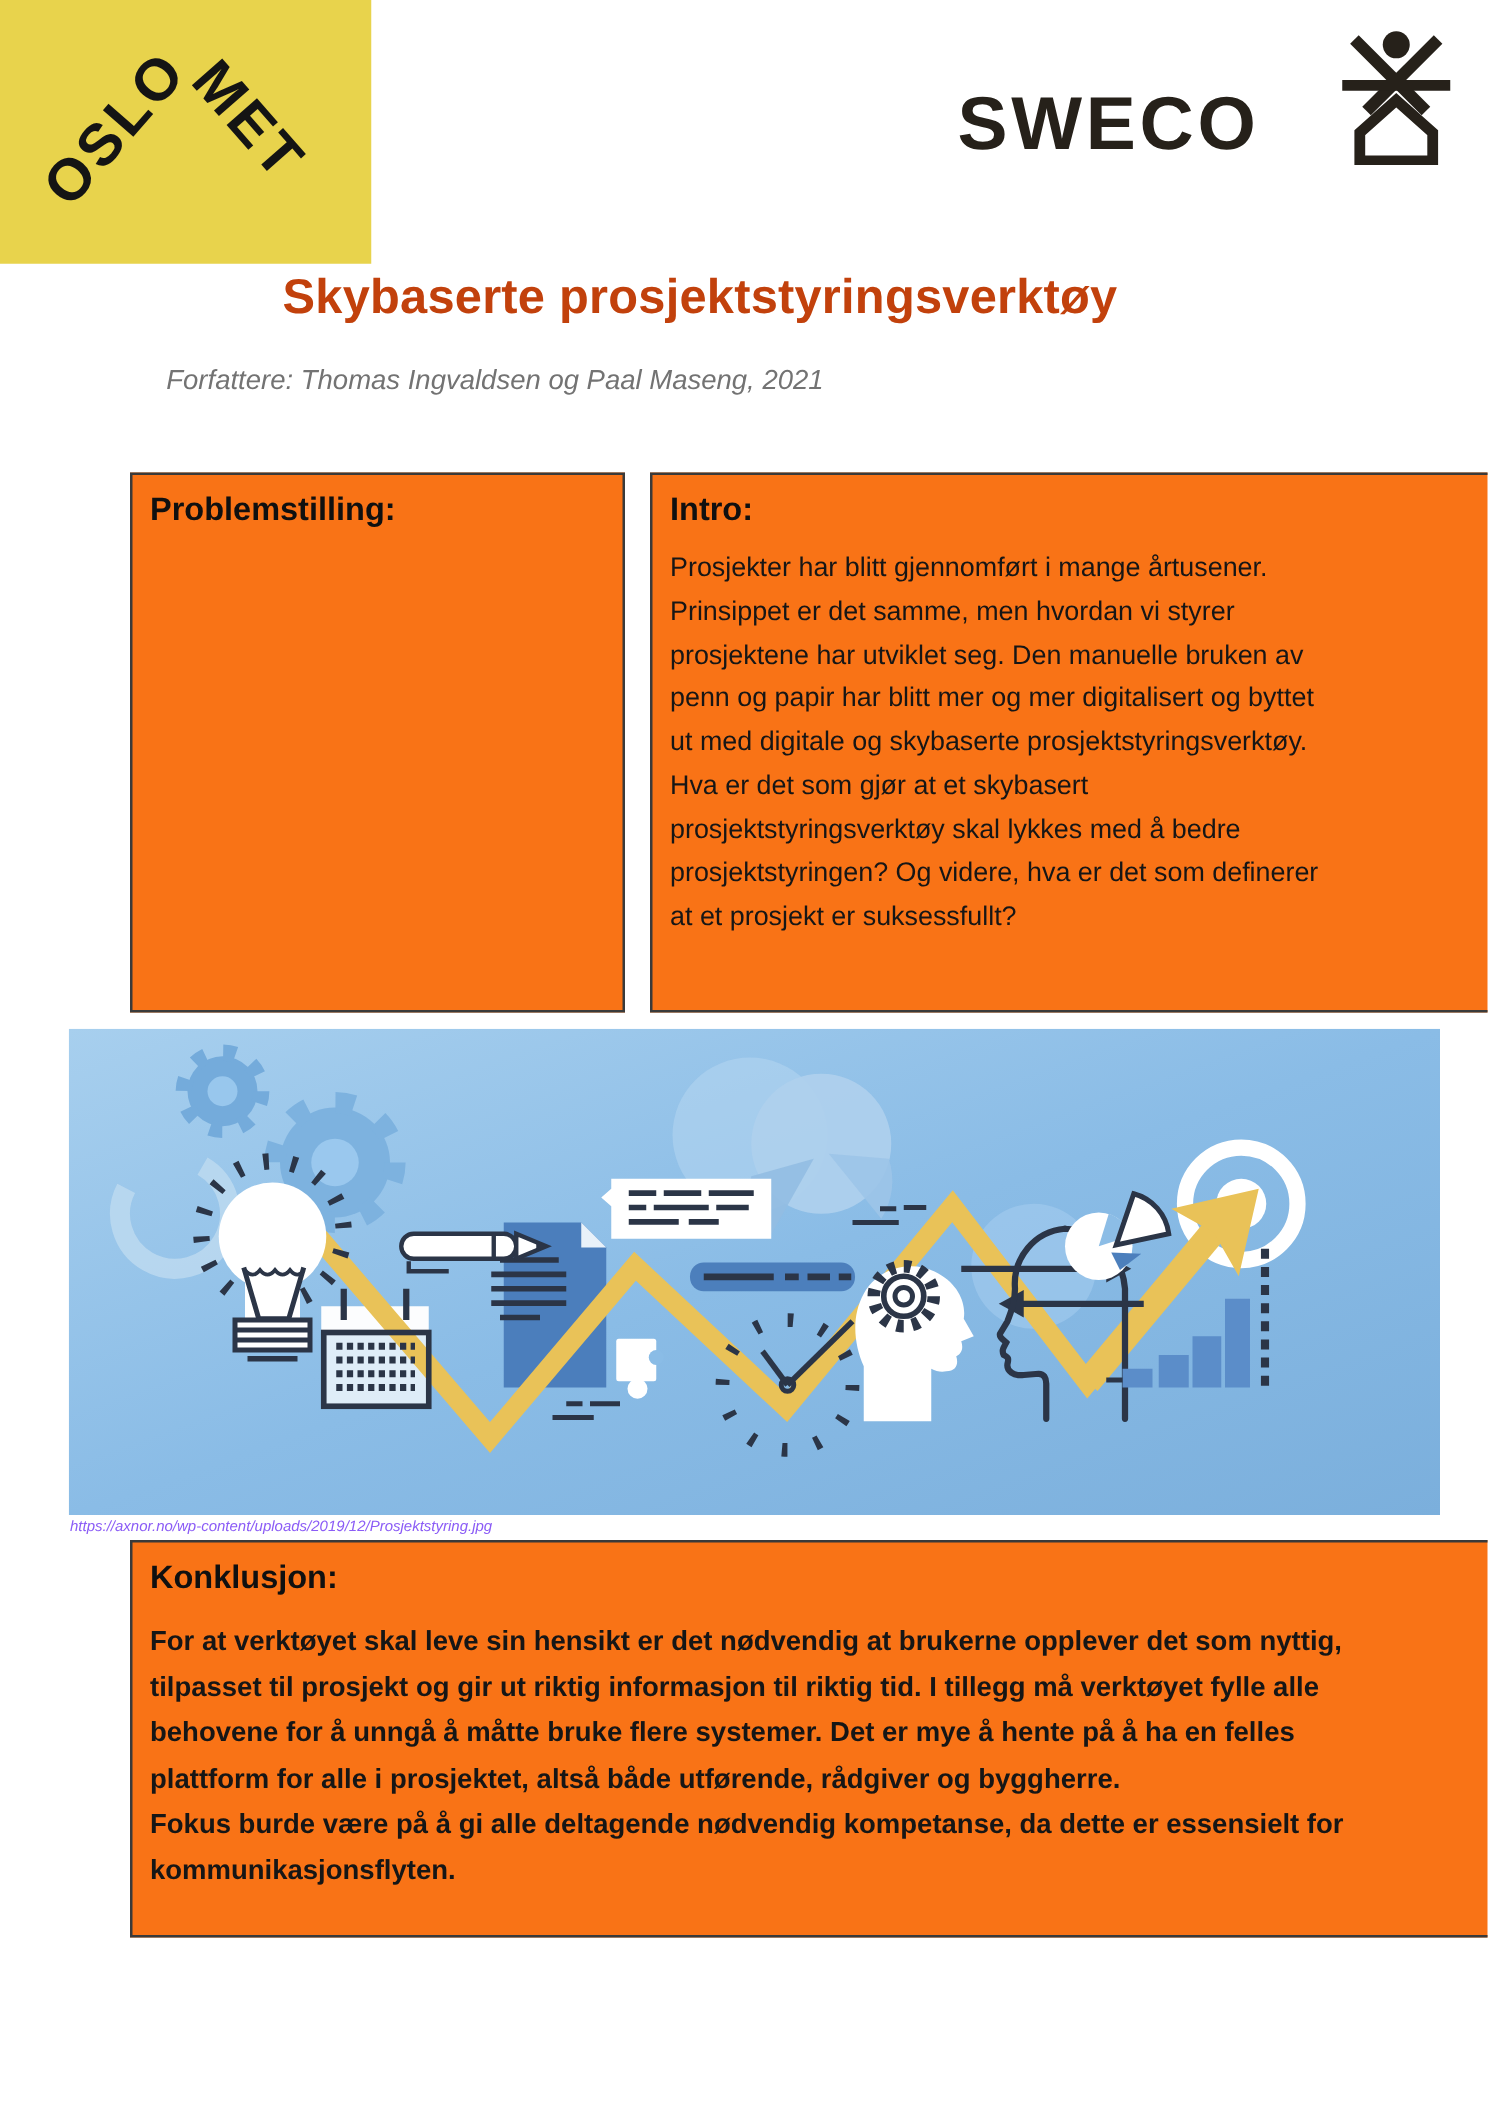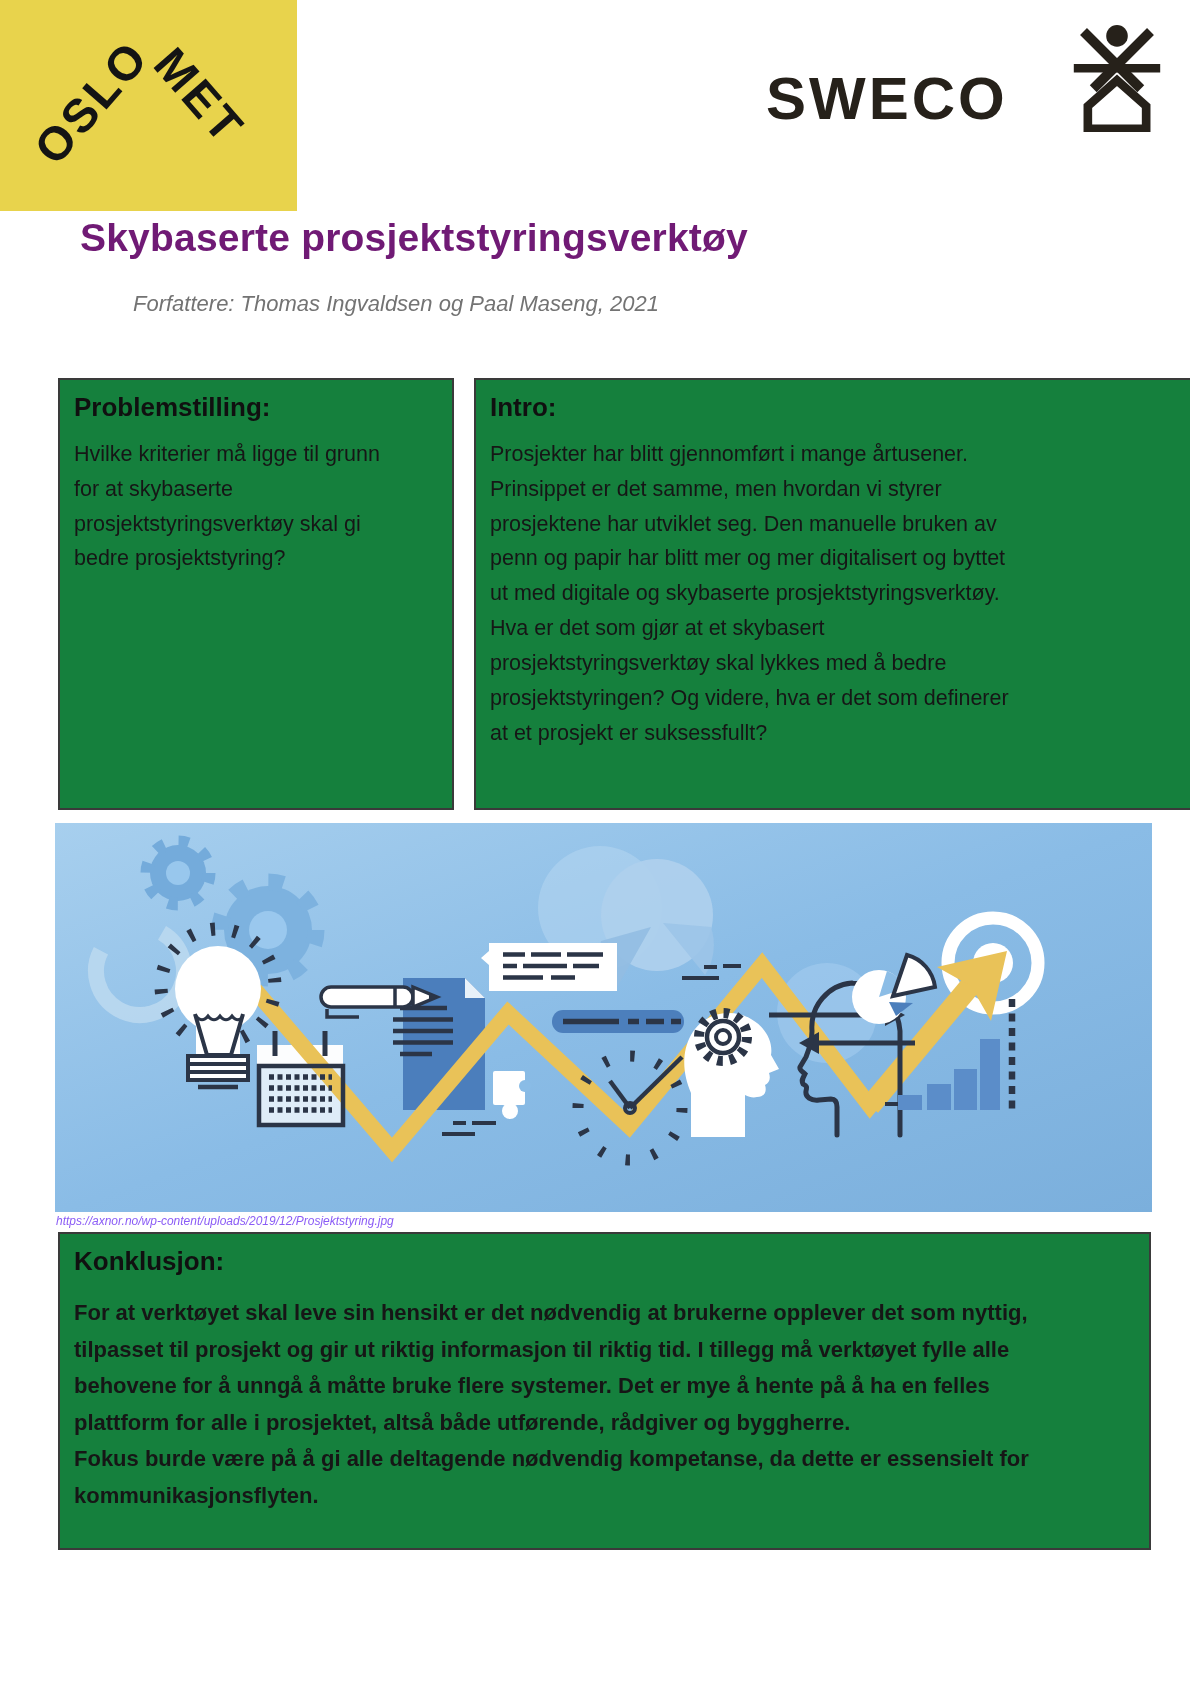--- a/index.html
+++ b/index.html
@@ -7,24 +7,24 @@
     width:1190px;height:1683px;position:relative;background:#ffffff;
     font-family:"Liberation Sans", sans-serif;color:#1a1a1a;overflow:hidden;
   }
   .abs{position:absolute;}
   
   .oslomet-block{left:0;top:0;width:297px;height:211px;background:#e8d34c;}
   
   .sweco-text{left:766px;top:64px;font-size:60px;font-weight:bold;letter-spacing:3px;color:#26211a;}
   .sweco-symbol{left:1066px;top:24px;width:102px;height:108px;}
   
-  .poster-title{left:80px;top:216px;width:960px;text-align:left;font-size:39px;font-weight:bold;color:#701a75;letter-spacing:0.2px;}
+  .poster-title{left:80px;top:216px;width:960px;text-align:center;font-size:39px;font-weight:bold;color:#c2410c;letter-spacing:0.2px;}
   .authors{left:133px;top:287px;font-style:italic;font-size:22px;line-height:1.5;color:#737373;}
   
-  .panel{border:2px solid #3a3a3a;box-sizing:border-box;background:#15803d;padding:12px 14px;}
+  .panel{border:2px solid #3a3a3a;box-sizing:border-box;background:#f97316;padding:12px 14px;margin-left:46px;}
   .panel h2{margin:0 0 14px 0;font-size:26px;font-weight:bold;color:#101010;}
   .panel p{margin:0;font-size:21.5px;line-height:1.62;white-space:pre-line;color:#161616;}
   .panel-problem{left:58px;top:378px;width:396px;height:432px;}
   .panel-intro{left:474px;top:378px;width:752px;height:432px;}
   .panel-conclusion{left:58px;top:1232px;width:1093px;height:318px;}
   .panel-conclusion h2{margin-bottom:18px;}
   .panel-conclusion p{font-size:22px;line-height:1.66;font-weight:bold;}
   
   .illustration{left:55px;top:823px;width:1097px;height:389px;}
   .img-caption{left:56px;top:1214px;font-size:12px;font-style:italic;color:#8b5cf6;}
@@ -52,24 +52,20 @@
   </g>
 </svg>
 
 <div class="abs poster-title">Skybaserte prosjektstyringsverktøy</div>
 <div class="abs authors">
   <div>Forfattere: Thomas Ingvaldsen og Paal Maseng, 2021</div>
 </div>
 
 <div class="abs panel panel-problem">
   <h2>Problemstilling:</h2>
-  <p>Hvilke kriterier må ligge til grunn
-for at skybaserte
-prosjektstyringsverktøy skal gi
-bedre prosjektstyring?</p>
 </div>
 
 <div class="abs panel panel-intro">
   <h2>Intro:</h2>
   <p>Prosjekter har blitt gjennomført i mange årtusener.
 Prinsippet er det samme, men hvordan vi styrer
 prosjektene har utviklet seg. Den manuelle bruken av
 penn og papir har blitt mer og mer digitalisert og byttet
 ut med digitale og skybaserte prosjektstyringsverktøy.
 Hva er det som gjør at et skybasert

